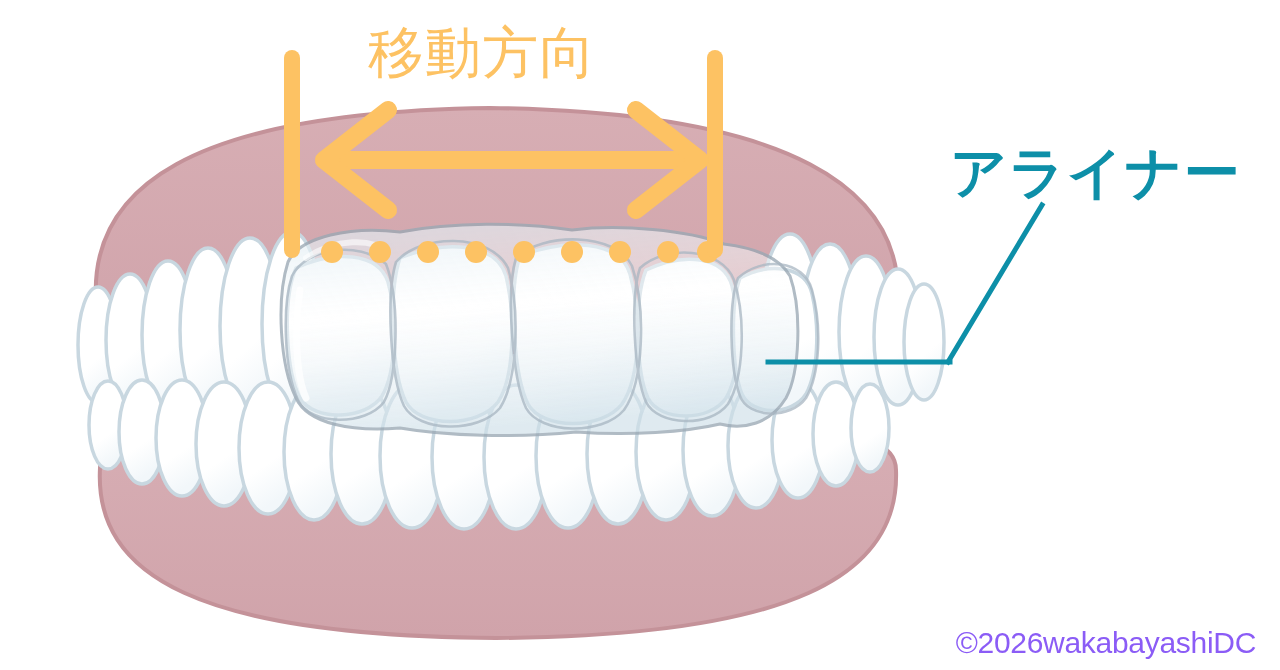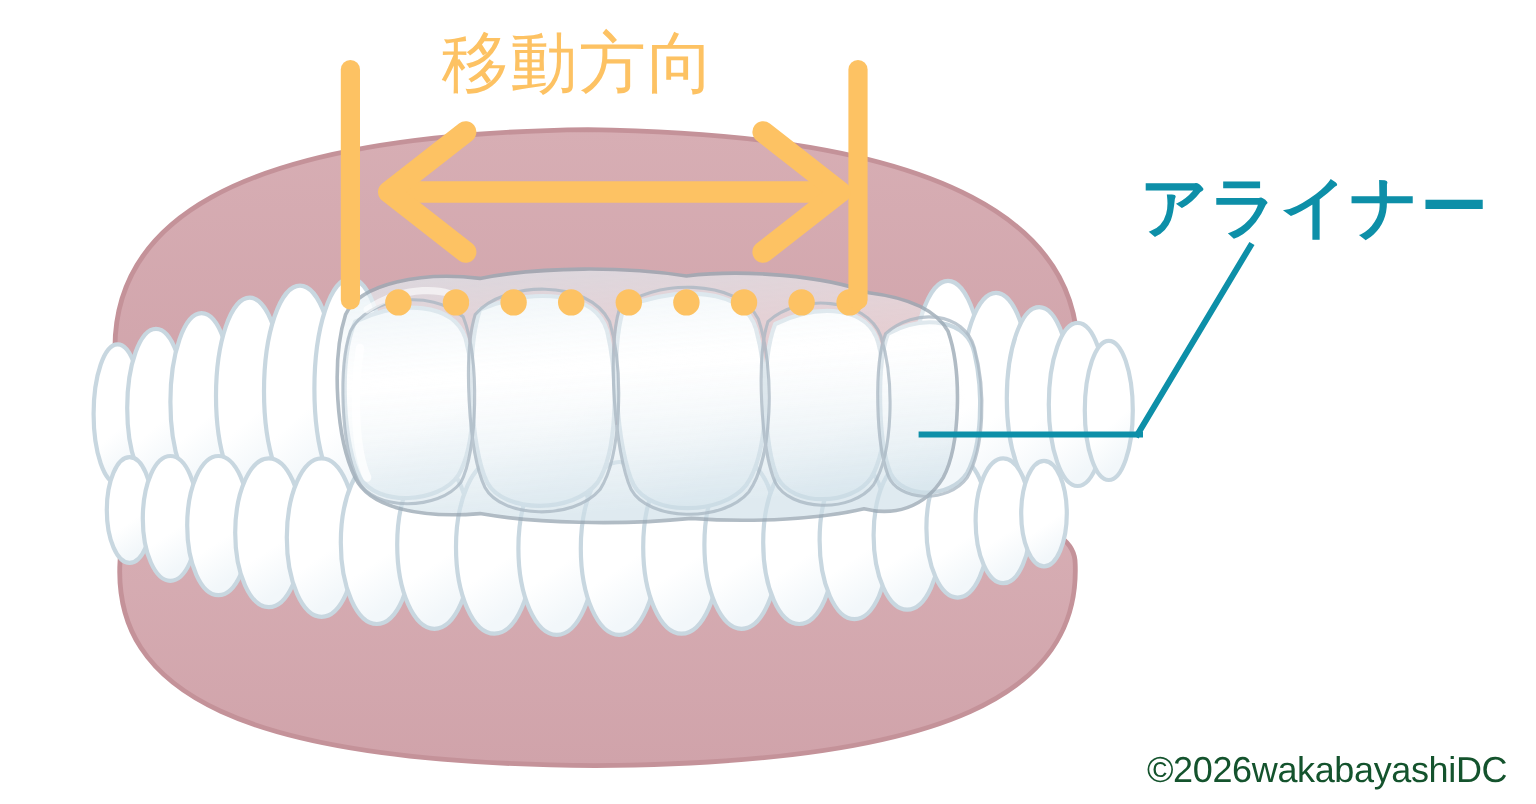--- a/index.html
+++ b/index.html
@@ -44,21 +44,21 @@
     top: 136px;
     font-size: 56px;
     color: #0d8fa8;
     font-family: "DejaVu Sans", sans-serif;
     font-weight: bold;
   }
   #copyright-text {
     right: 24px;
     bottom: 10px;
     font-size: 30px;
-    color: #14532d;
+    color: #8b5cf6;
     font-family: "Liberation Sans", sans-serif;
     letter-spacing: -0.01em;
     margin-left: 27px;
   }
 </style>
 </head>
 <body>
 
 <div id="stage">
 

